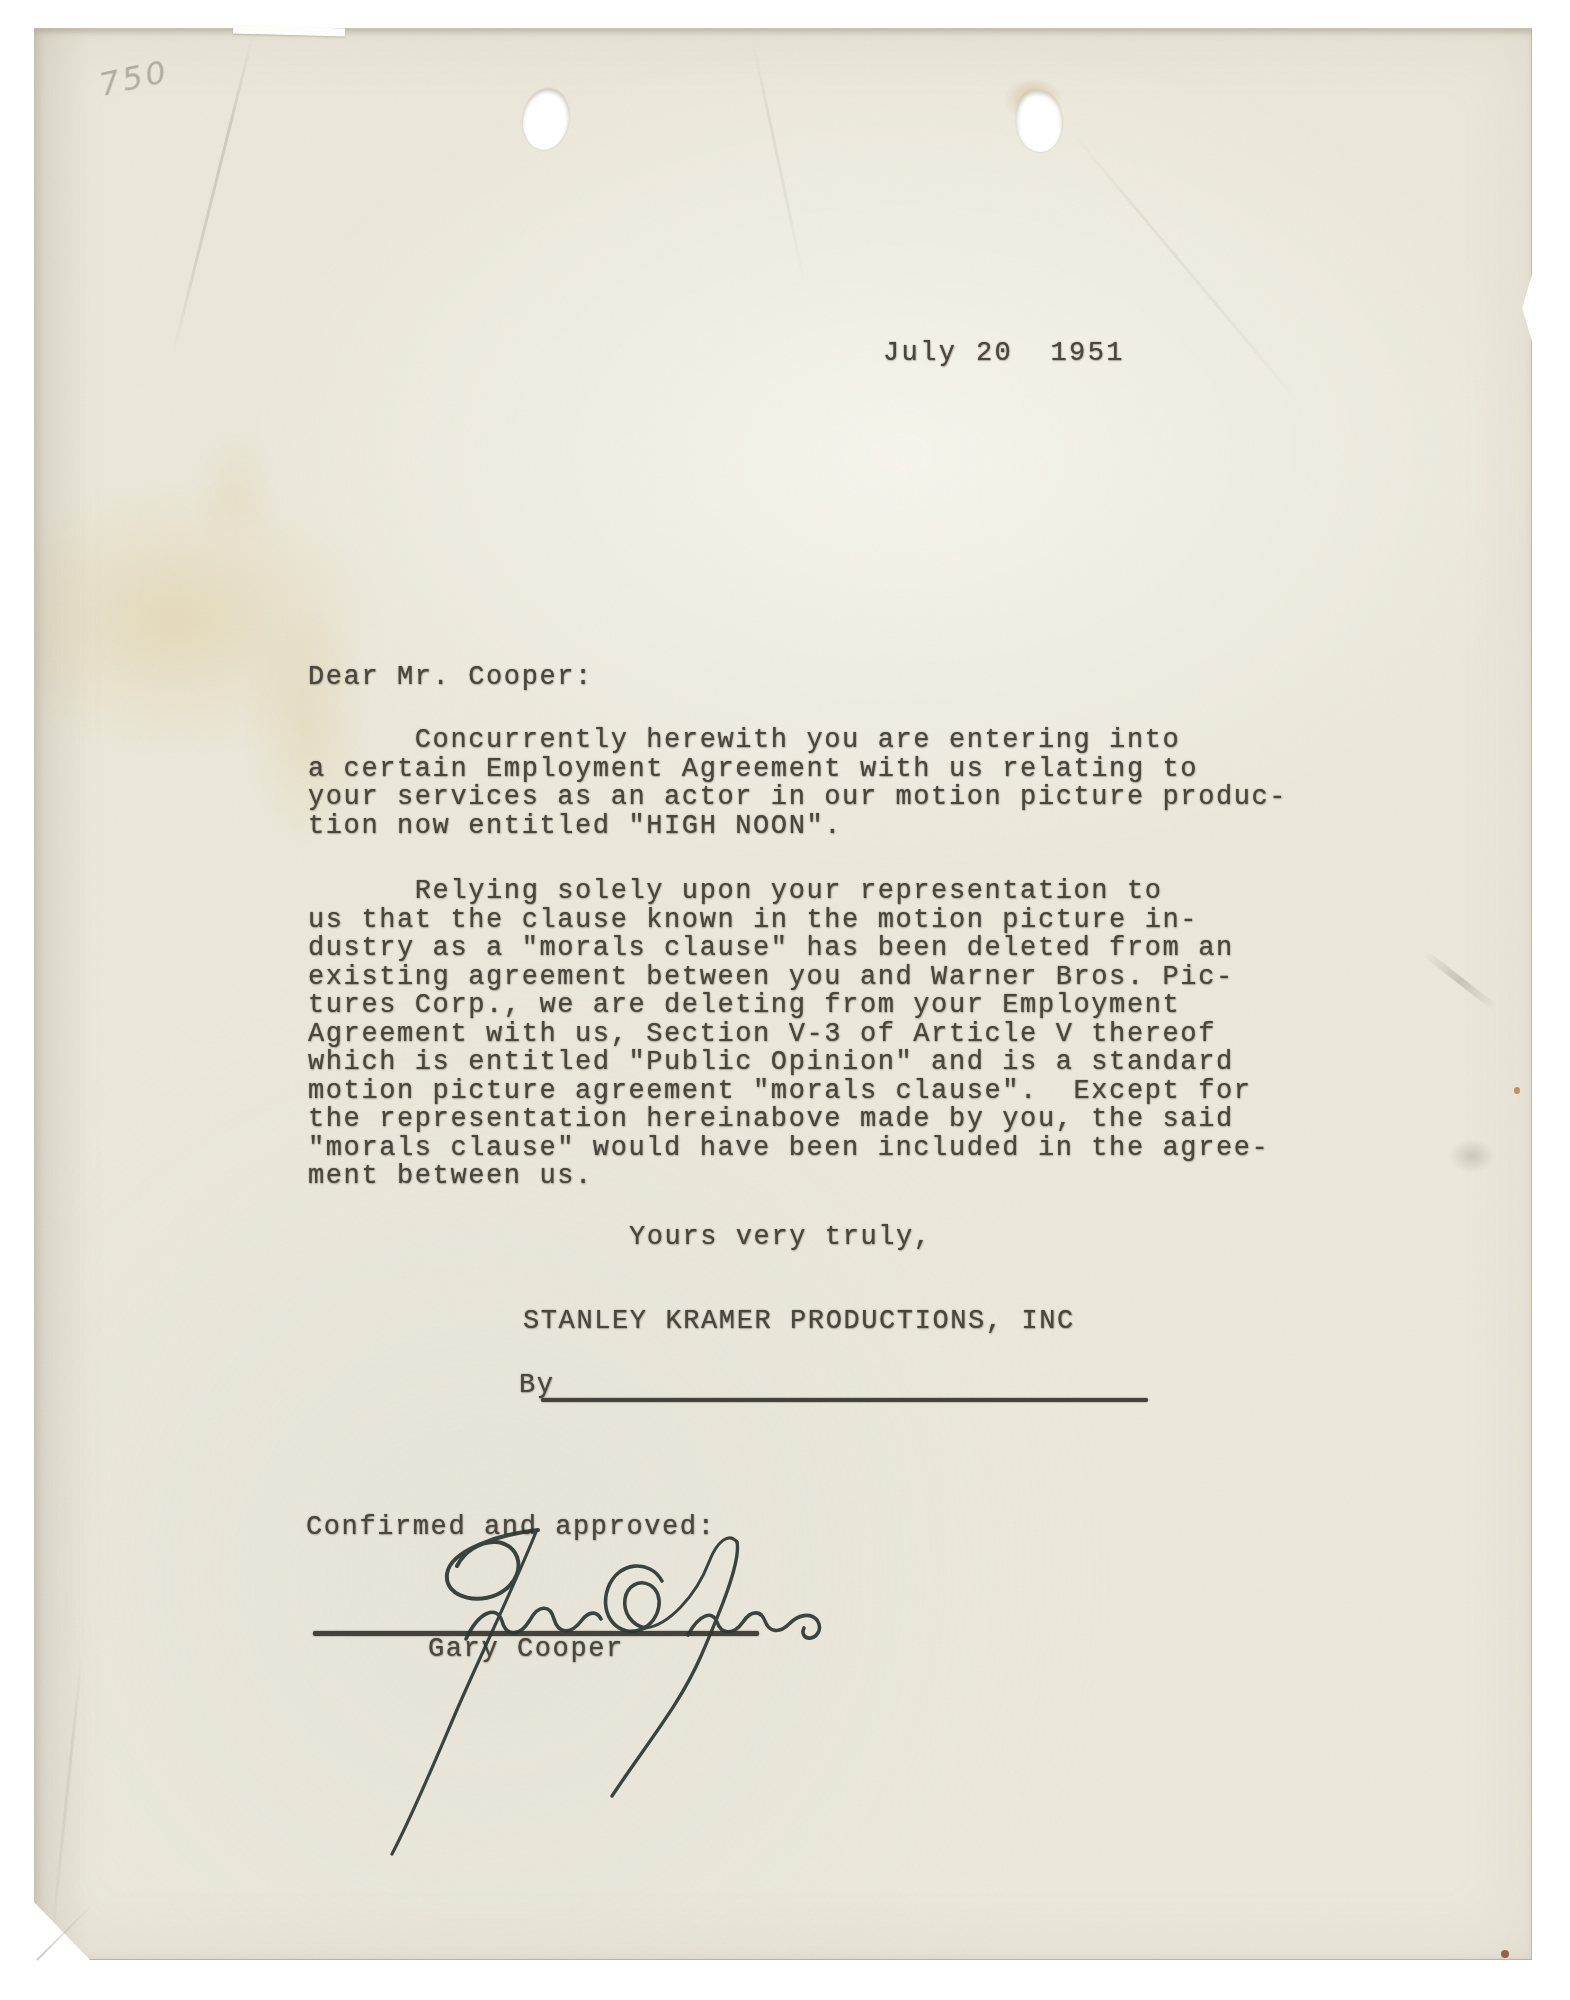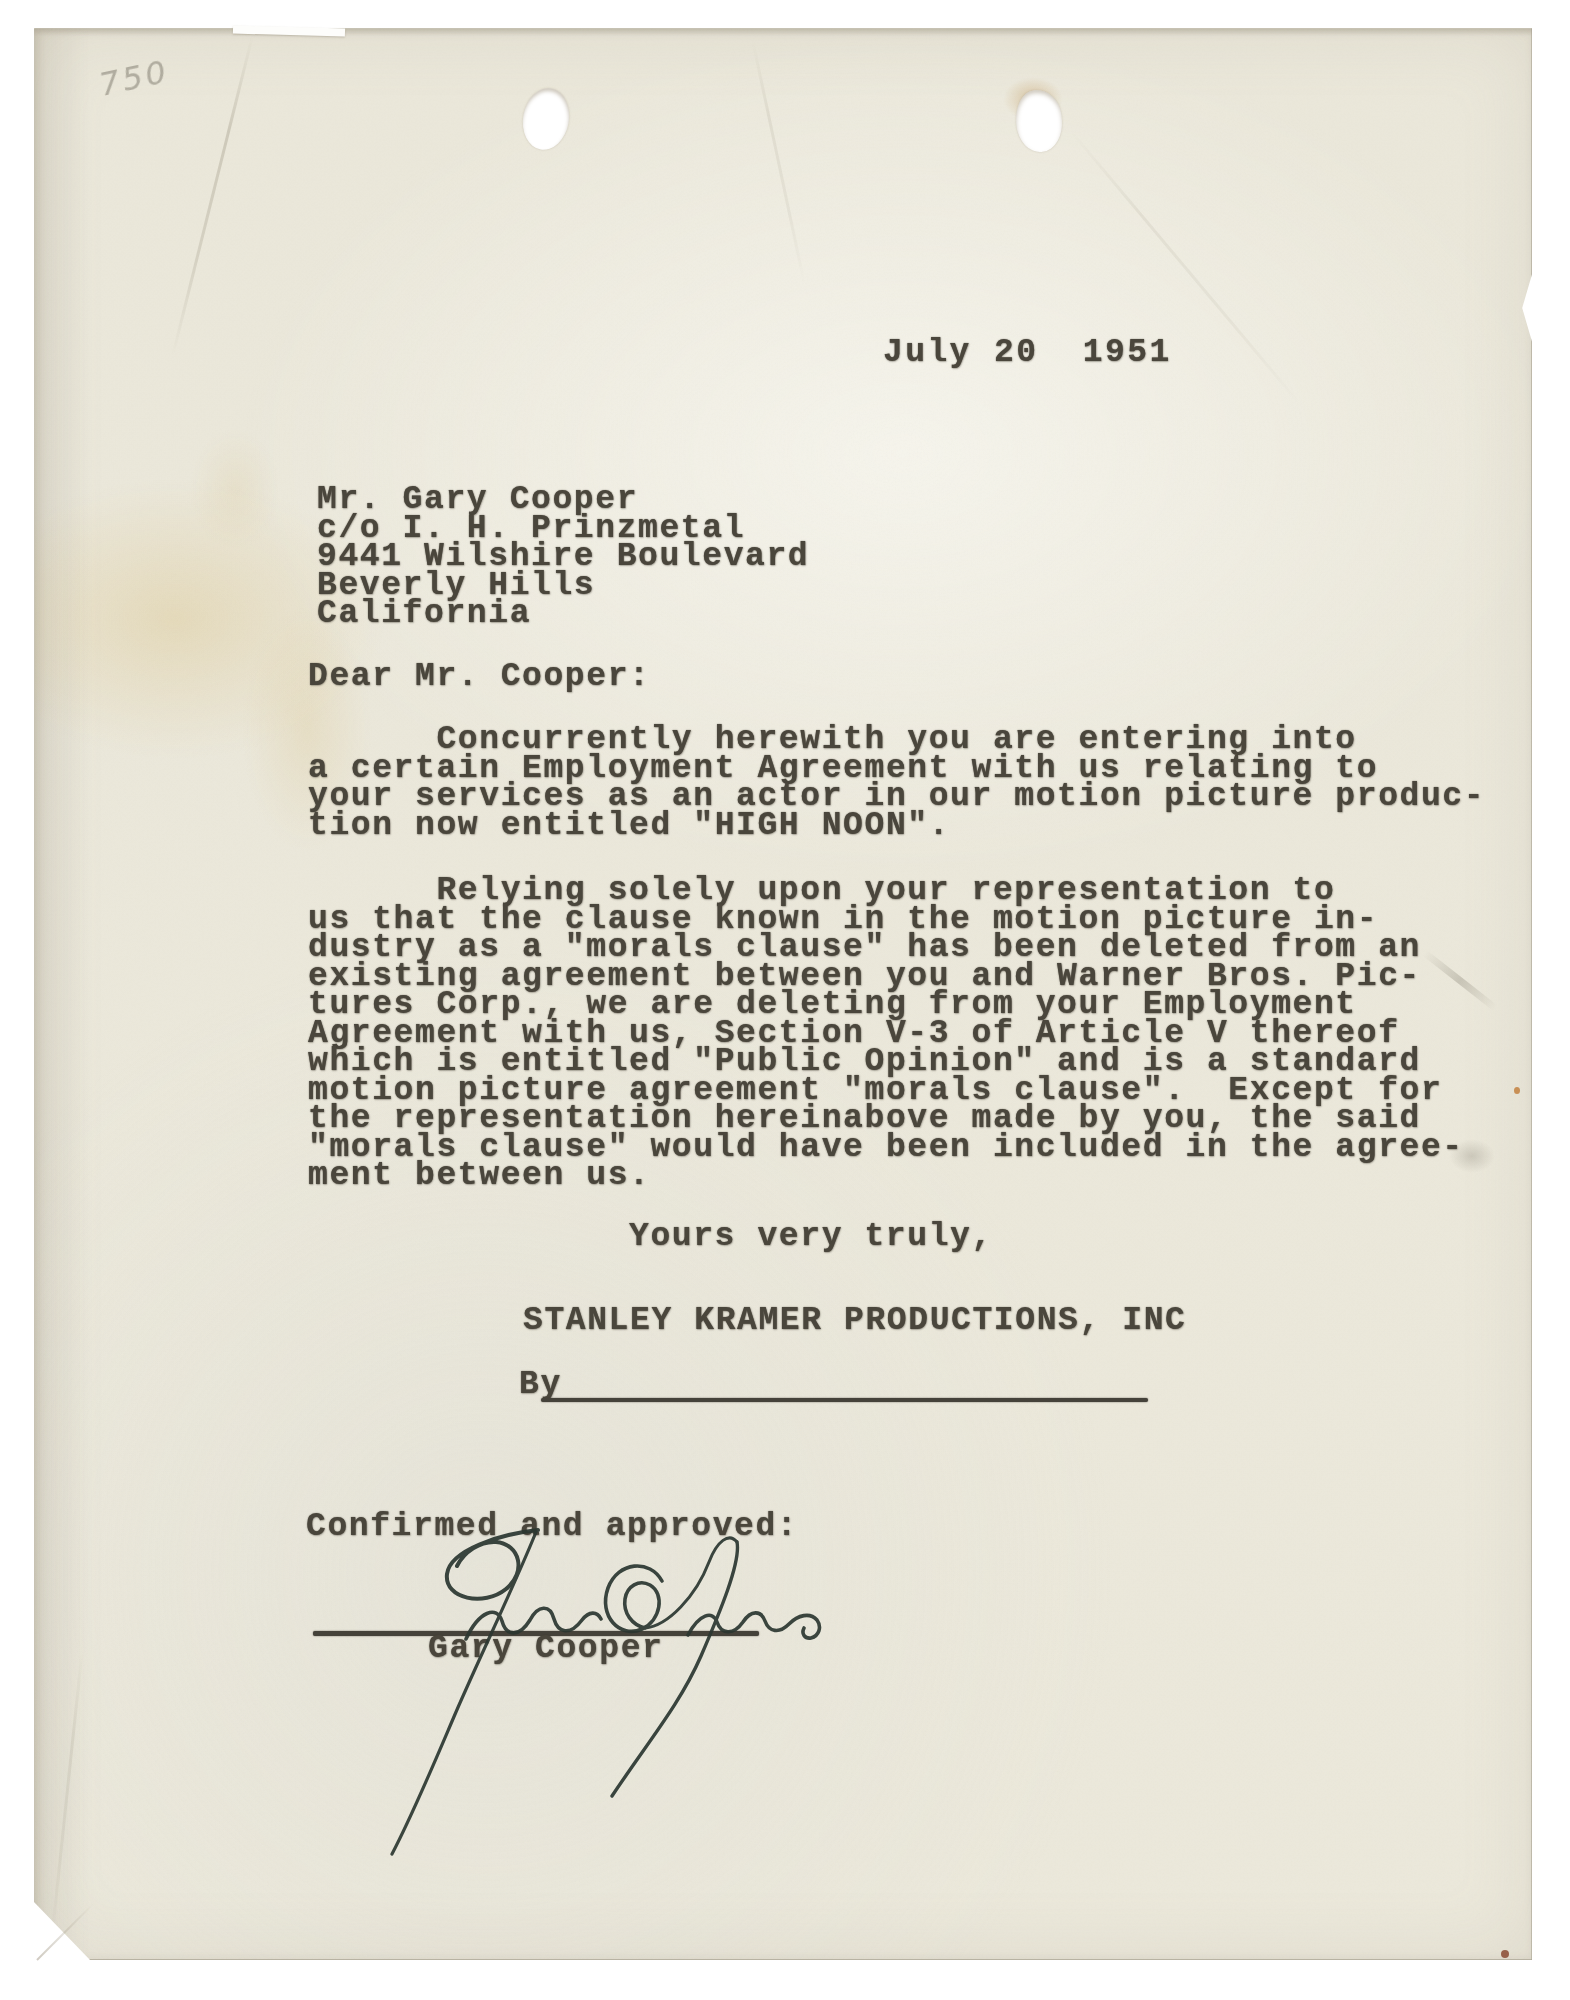--- a/index.html
+++ b/index.html
@@ -17,22 +17,22 @@
       radial-gradient(ellipse 900px 900px at 30% 80%, rgba(222,222,214,0.35), rgba(222,222,214,0) 70%),
       linear-gradient(90deg, rgba(150,143,125,0.16), rgba(150,143,125,0) 55px),
       linear-gradient(180deg, rgba(120,112,96,0.22), rgba(120,112,96,0) 7px),
       linear-gradient(#ebe8db,#ece9dc);
     border:1px solid rgba(140,132,112,0.38);
     box-shadow: inset 0 0 70px rgba(160,150,124,0.16), inset 3px 2px 8px rgba(130,120,100,0.22);
     border-bottom-left-radius:10px;
   }
   .grain{position:absolute;left:0;top:0;width:100%;height:100%;opacity:.8;pointer-events:none;}
   .typed{
-    position:absolute;white-space:pre;color:#4a463c;font-weight:bold;
-    font-size:33px;line-height:28.5px;letter-spacing:1.6px;
+    position:absolute;white-space:pre;color:#4a463c;font-weight:normal;
+    font-size:27px;line-height:28.5px;letter-spacing:1.6px;
     text-shadow:0 0 1.3px rgba(66,60,50,0.75), 0.6px 0.6px 1.6px rgba(66,60,50,0.30);
   }
   .date{letter-spacing:2.4px;}
   .rule{
     position:absolute;background:#45423a;border-radius:2px;
     box-shadow:0 0 1.5px rgba(60,55,46,0.9);
   }
   .hole{
     position:absolute;background:#ffffff;border-radius:50%;
     box-shadow: inset 0 3px 4px rgba(150,138,114,0.45), 0 0 2px rgba(150,138,114,0.35);
@@ -82,25 +82,20 @@
     <div class="smudge" style="left:1466px;top:1921px;width:8px;height:8px;background:#8a4a33;border-radius:50%;opacity:.85;"></div>
     <div class="tear-sliver" style="left:198px;top:-2px;width:112px;height:8px;transform:rotate(1.5deg);"></div>
     <div class="notch-right" style="left:1486px;top:242px;width:12px;height:74px;"></div>
     <div class="dogear" style="left:-2px;top:1872px;width:58px;height:60px;"></div>
     <div class="dogear-crease" style="left:2px;top:1930px;"></div>
 
     <div class="pencil-note" style="left:64px;top:30px;">750</div>
 
     <div class="typed date" style="left:848px;top:310px;">July 20  1951</div>
 
-    <div class="typed" style="left:282px;top:457px;">Mr. Gary Cooper
-c/o I. H. Prinzmetal
-9441 Wilshire Boulevard
-Beverly Hills
-California</div>
 
     <div class="typed" style="left:273px;top:634px;">Dear Mr. Cooper:</div>
 
     <div class="typed" style="left:273px;top:697px;">      Concurrently herewith you are entering into
 a certain Employment Agreement with us relating to
 your services as an actor in our motion picture produc-
 tion now entitled "HIGH NOON".</div>
 
     <div class="typed" style="left:273px;top:848px;">      Relying solely upon your representation to
 us that the clause known in the motion picture in-

